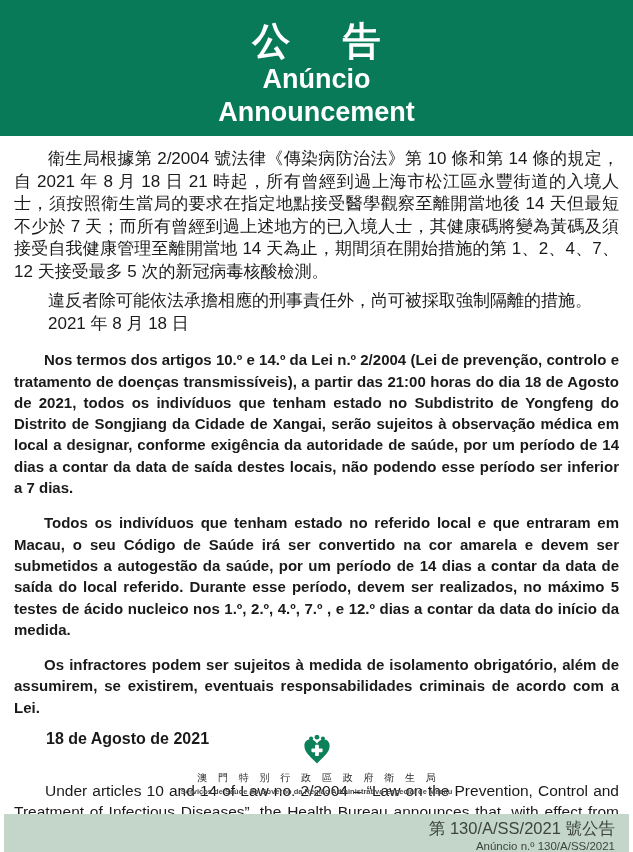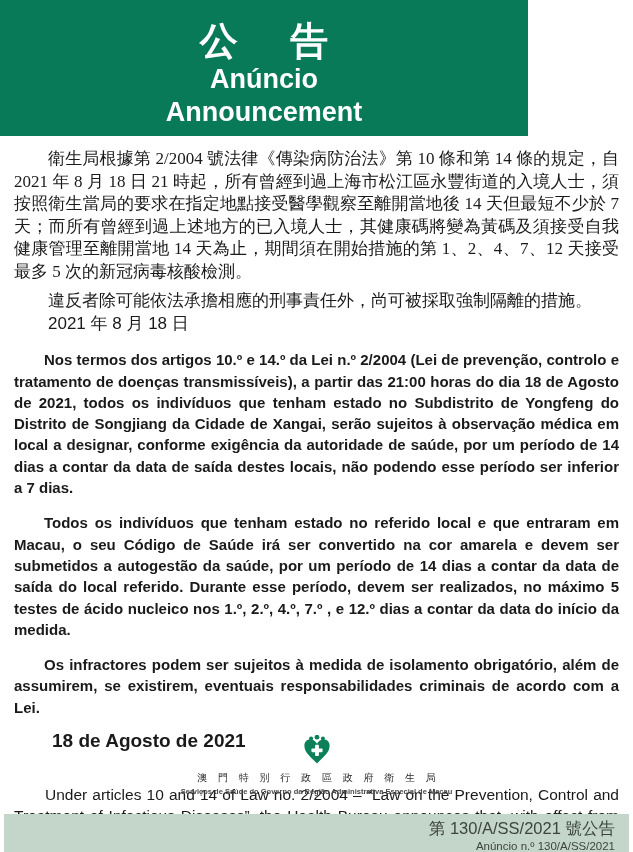--- a/index.html
+++ b/index.html
@@ -7,21 +7,21 @@
   body {
     width: 633px; height: 852px;
     position: relative;
     font-family: "Liberation Sans", sans-serif;
     color: #1a1a1a;
     overflow: hidden;
   }
 
   
   .banner {
-    width: 528px;
+    width: 633px;
     height: 136px;
     background: #087a57;
     color: #ffffff;
     display: flex;
     flex-direction: column;
     align-items: center;
     justify-content: center;
     text-align: left;
     padding-top: 14px;
   }
@@ -43,36 +43,35 @@
   .content {
     padding: 6px 14px 0 14px;
   }
   p { text-align: justify; }
   .zh {
     font-size: 17px;
     line-height: 1.33;
     text-indent: 2em;
     margin-top: 6px;
     font-weight: 500;
-    font-family: Liberation Serif, serif;
   }
   .zh-date {
     font-size: 17px;
     text-indent: 2em;
     margin-bottom: 14px;
   }
   .pt {
     font-size: 15px;
     font-weight: bold;
     line-height: 1.42;
     text-indent: 2em;
     margin-top: 14px;
   }
   .pt-date {
-    font-size: 19px;
+    font-size: 16px;
     font-weight: bold;
     text-indent: 2em;
     margin-top: 12px;
     margin-bottom: 32px;
   }
   .en {
     font-size: 15.5px;
     line-height: 1.36;
     text-indent: 2em;
     margin-top: 10px;

